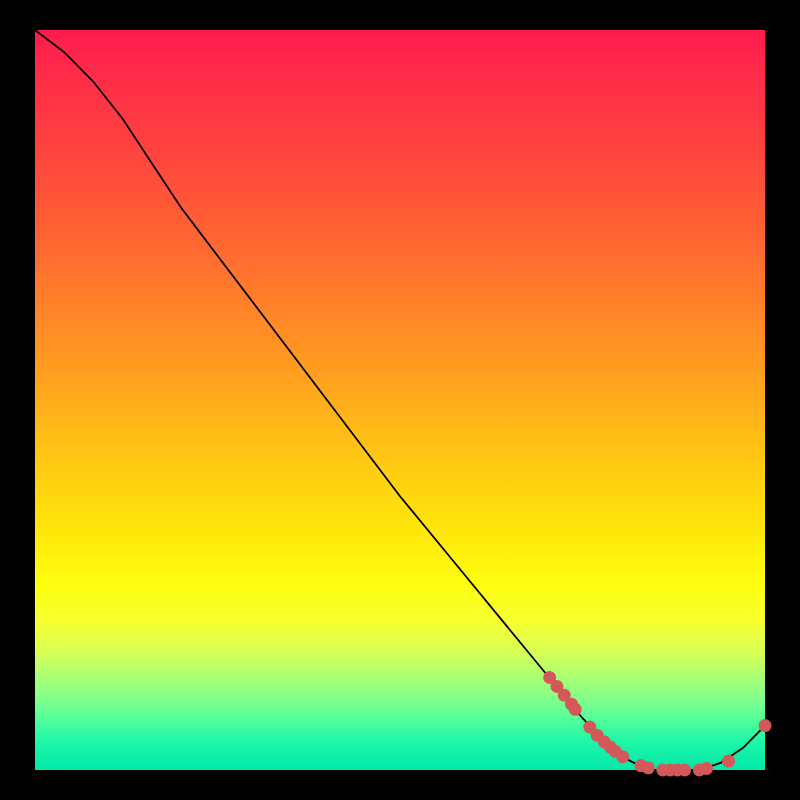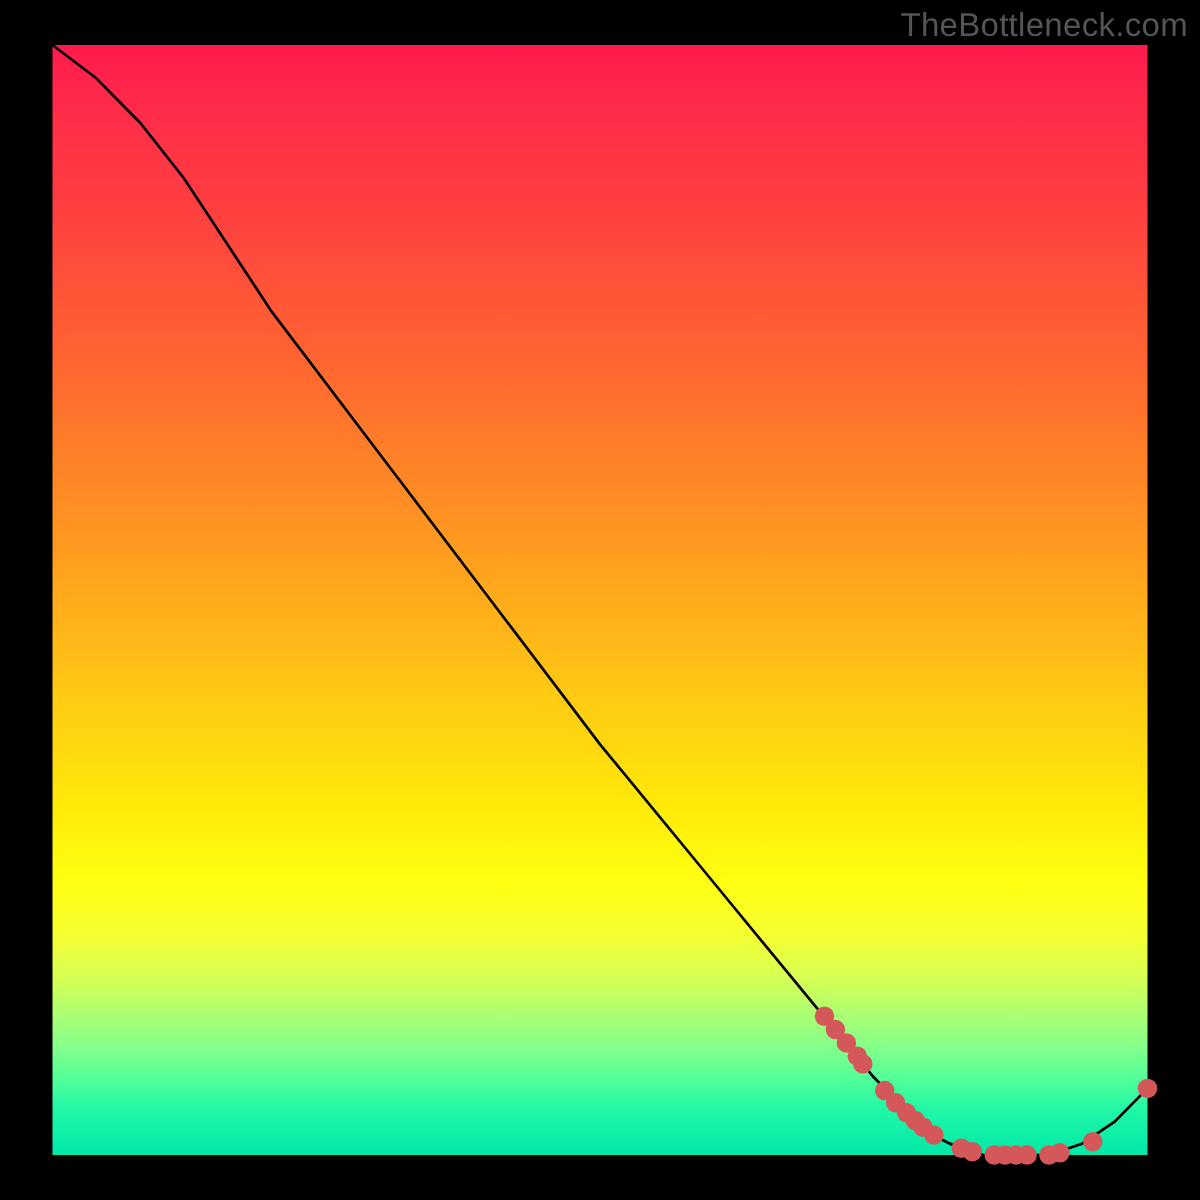--- a/index.html
+++ b/index.html
@@ -57,21 +57,20 @@
     top: 0;
     width: 100%;
     height: 100%;
     overflow: visible;
   }
 </style>
 </head>
 <body>
 
 <div class="container">
-  <div class="watermark">TheBottleneck.com</div>
   <div class="plot-area">
     <svg class="curve" viewBox="0 0 730 740" preserveAspectRatio="none">
       <path id="curve-path" fill="none" stroke="#000000" stroke-width="1.8" d="M0.00 0.00 L29.20 22.20 L58.40 51.80 L87.60 88.80 L116.80 133.20 L146.00 177.60 L219.00 273.80 L292.00 370.00 L365.00 466.20 L438.00 555.00 L511.00 643.80 L547.50 688.20 L569.40 710.40 L584.00 725.20 L598.60 732.60 L620.50 740.00 L642.40 740.00 L664.30 740.00 L686.20 732.60 L708.10 717.80 L730.00 695.60"></path>
       <g id="markers">
           <circle cx="514.65" cy="647.50" r="6.5" fill="#d4575a"></circle>
           <circle cx="521.95" cy="656.38" r="6.5" fill="#d4575a"></circle>
           <circle cx="529.25" cy="665.26" r="6.5" fill="#d4575a"></circle>
           <circle cx="536.55" cy="674.14" r="6.5" fill="#d4575a"></circle>
           <circle cx="540.20" cy="679.32" r="6.5" fill="#d4575a"></circle>
           <circle cx="554.80" cy="697.08" r="6.5" fill="#d4575a"></circle>

